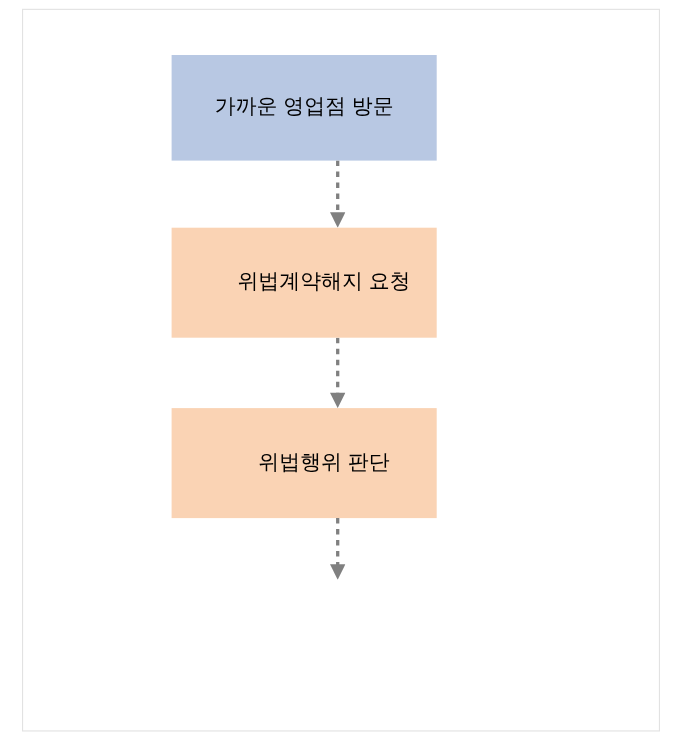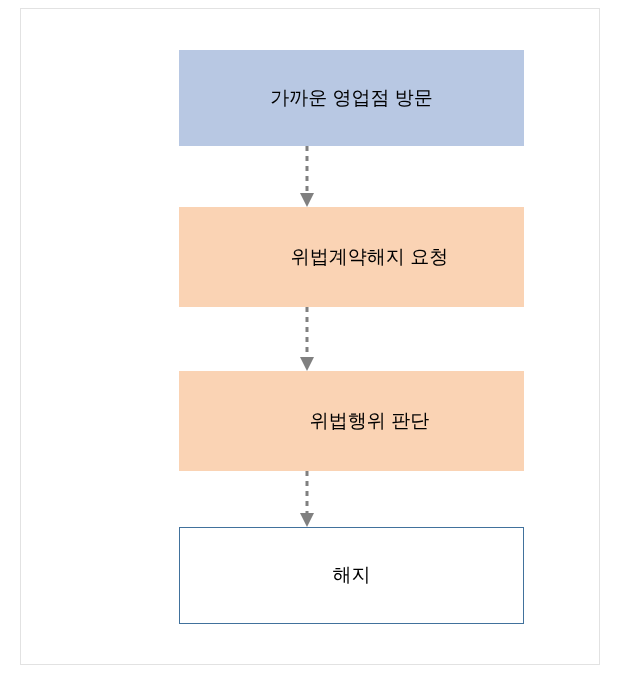--- a/index.html
+++ b/index.html
@@ -29,31 +29,30 @@
     width: 580px;
     height: 657px;
     border: 1px solid #e2e2e2;
     box-sizing: border-box;
     background: transparent;
   }
 
   .flow-node {
     position: absolute;
     left: 156px;
-    width: 345px;
+    width: 241px;
     box-sizing: border-box;
     display: flex;
     align-items: center;
     justify-content: center;
     text-align: center;
     color: #000000;
     font-size: 19px;
     line-height: 1.3;
     letter-spacing: 0px;
-    margin-left: 23px;
   }
 
   .node-start {
     top: 50px;
     height: 96px;
     background: #b8c8e3;
     border: none;
   }
 
   .node-process {
@@ -123,17 +122,14 @@
     <span>위법행위 판단</span>
   </div>
 
   <div class="connector connector-3">
     <svg viewBox="0 0 14 56" preserveAspectRatio="none" aria-hidden="true">
       <line x1="7" y1="0" x2="7" y2="43" stroke="#808080" stroke-width="3" stroke-dasharray="5,5"></line>
       <polygon points="0,42 14,42 7,56" fill="#808080"></polygon>
     </svg>
   </div>
 
-  <div class="flow-node node-end">
-    <span>해지</span>
-  </div>
 
 </div>
 
 </body></html>

